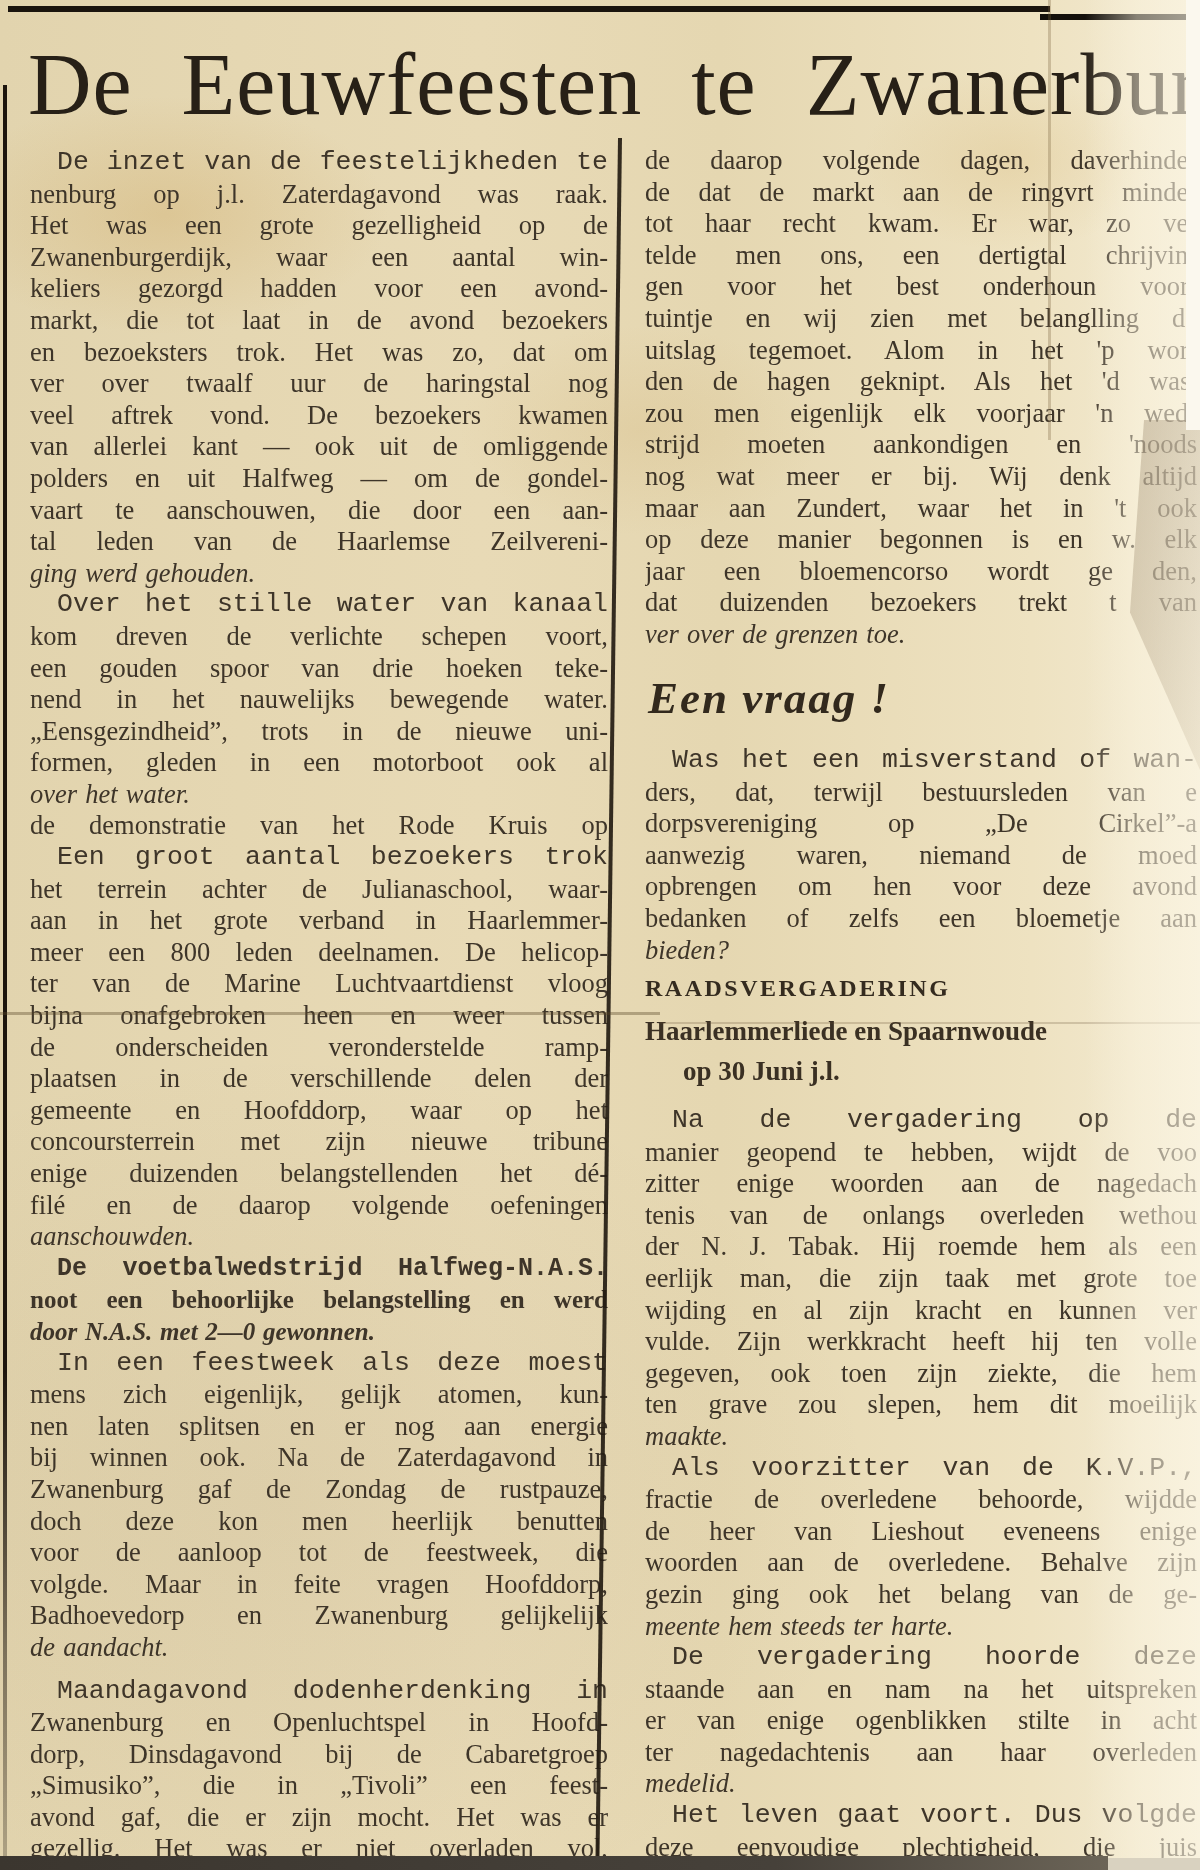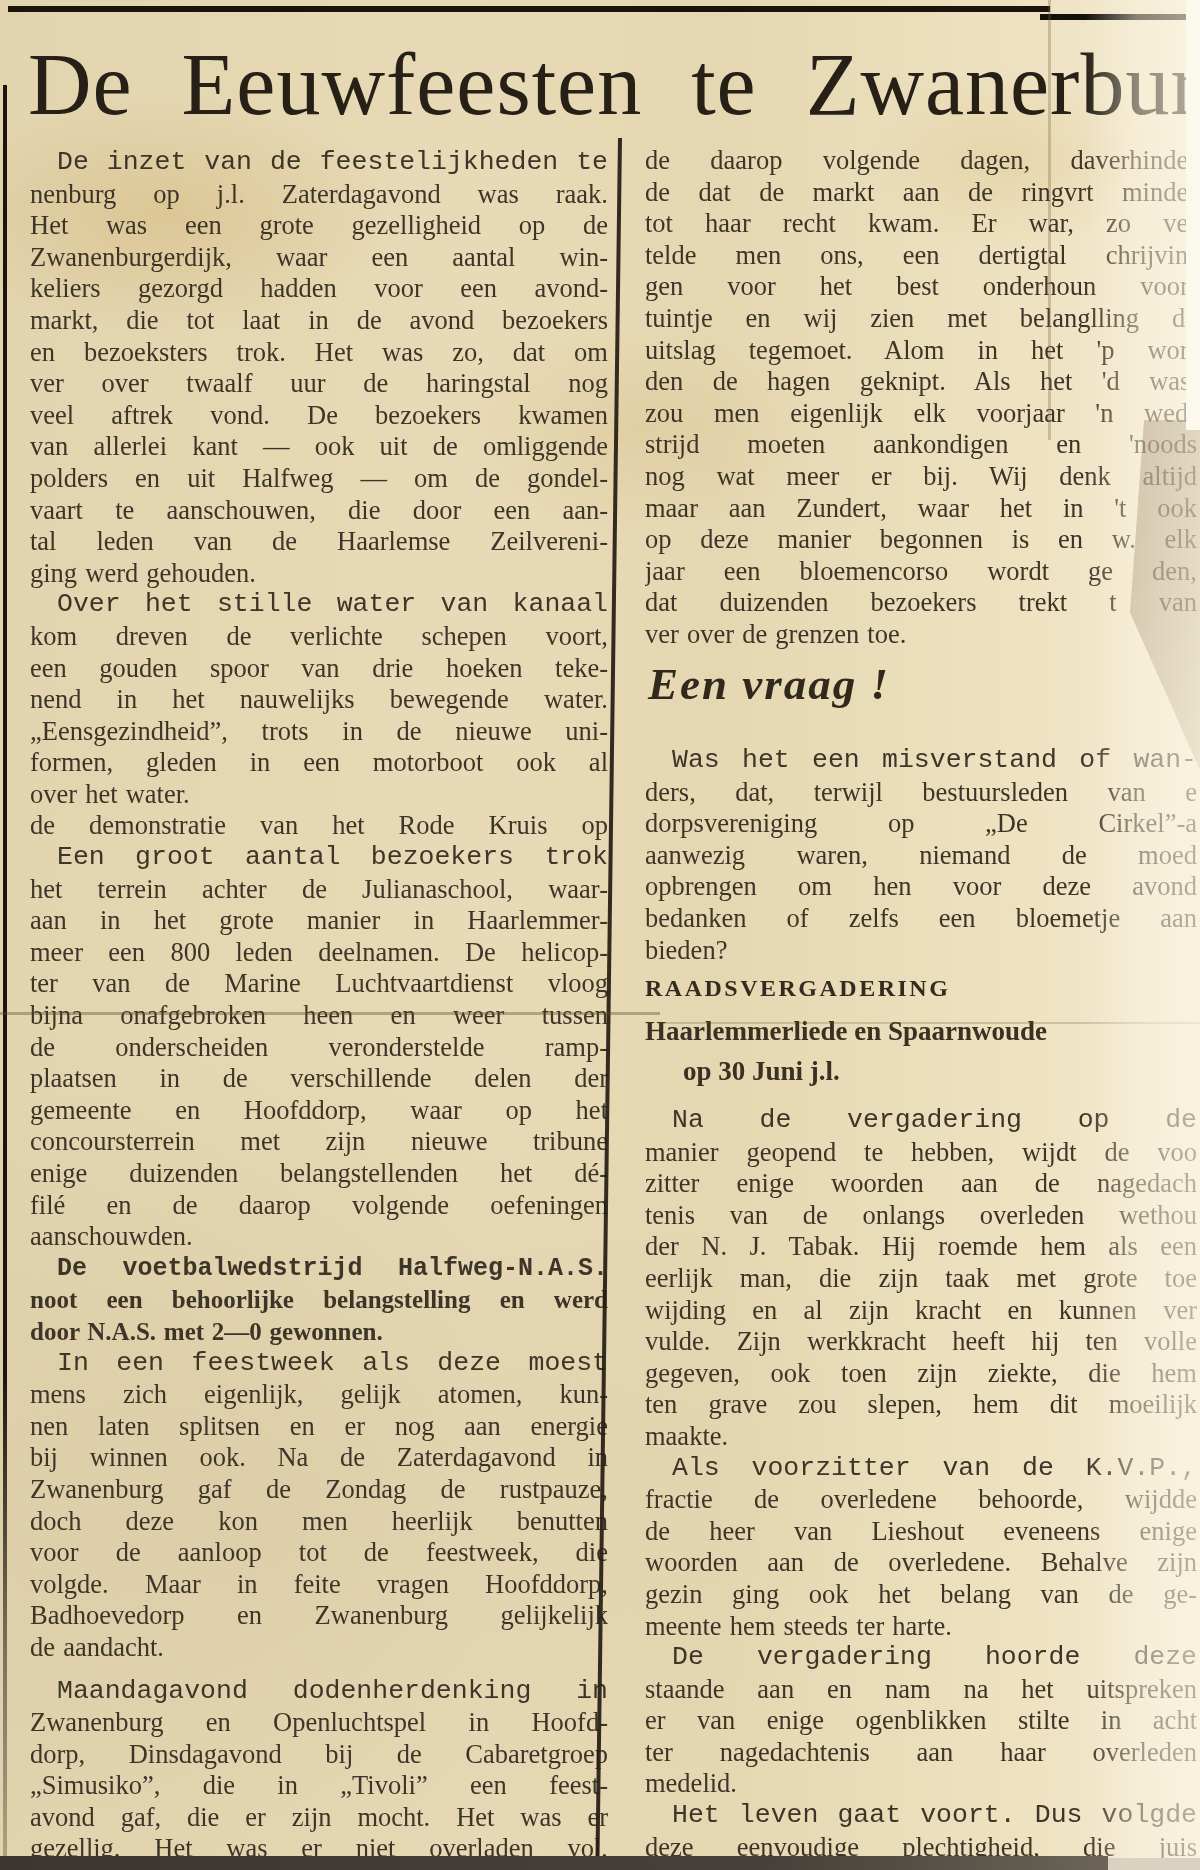--- a/index.html
+++ b/index.html
@@ -23,26 +23,26 @@
   
   .headline{position:absolute;left:28px;top:34px;width:1172px;height:100px;overflow:hidden;
     white-space:nowrap;font-size:88px;word-spacing:26px;letter-spacing:1px;color:#272017;}
   
   .col{position:absolute;color:#3e3529;font-size:26.5px;line-height:31.6px;}
   .col-left{left:30px;top:147px;width:578px;}
   .rc-p1{left:645px;top:145px;width:552px;}
   .rc-p2{left:645px;top:745px;width:552px;}
   .rc-p3{left:645px;top:1105px;width:552px;}
   .tline{text-align:justify;text-align-last:justify;height:31.6px;overflow:hidden;word-spacing:1.5px;}
-  .tline.l{text-align-last:left;}
+  .tline.l{text-align-last:left;font-style:italic;}
   .tline.i{text-indent:27px;font-family:Liberation Mono, monospace;}
   .tline.b{font-weight:bold;font-size:25px;}
   .tline.g{margin-top:12px;}
   
-  .vraag{position:absolute;left:648px;top:658px;width:540px;font-size:45px;font-weight:bold;
+  .vraag{position:absolute;left:648px;top:672px;width:540px;font-size:45px;font-weight:bold;
     font-style:italic;letter-spacing:2px;color:#32291d;}
   .raads{position:absolute;left:645px;top:975px;width:552px;font-size:24px;font-weight:bold;
     letter-spacing:2.5px;color:#342b1f;}
   .raads-sub1{position:absolute;left:645px;top:1016px;width:560px;font-size:27px;font-weight:bold;
     color:#3a3023;white-space:nowrap;overflow:hidden;}
   .raads-sub2{position:absolute;left:683px;top:1056px;width:552px;font-size:27px;font-weight:bold;color:#3a3023;}
   
   .fold-right{position:absolute;left:1085px;top:0;width:115px;height:1870px;
     background:linear-gradient(90deg,rgba(250,243,222,0) 0%,rgba(250,243,222,0.5) 45%,rgba(252,246,228,0.65) 100%);}
   .fold-wedge{position:absolute;left:1130px;top:420px;width:70px;height:350px;
@@ -84,21 +84,21 @@
       <div class="tline i">Over het stille water van kanaal en</div>
       <div class="tline">kom dreven de verlichte schepen voort,</div>
       <div class="tline">een gouden spoor van drie hoeken teke-</div>
       <div class="tline">nend in het nauwelijks bewegende water.</div>
       <div class="tline">„Eensgezindheid”, trots in de nieuwe uni-</div>
       <div class="tline">formen, gleden in een motorboot ook al</div>
       <div class="tline l">over het water.</div>
       <div class="tline">de demonstratie van het Rode Kruis op</div>
       <div class="tline i">Een groot aantal bezoekers trok ook</div>
       <div class="tline">het terrein achter de Julianaschool, waar-</div>
-      <div class="tline">aan in het grote manier in Haarlemmer-</div>
+      <div class="tline">aan in het grote verband in Haarlemmer-</div>
       <div class="tline">meer een 800 leden deelnamen. De helicop-</div>
       <div class="tline">ter van de Marine Luchtvaartdienst vloog</div>
       <div class="tline">bijna onafgebroken heen en weer tussen</div>
       <div class="tline">de onderscheiden veronderstelde ramp-</div>
       <div class="tline">plaatsen in de verschillende delen der</div>
       <div class="tline">gemeente en Hoofddorp, waar op het</div>
       <div class="tline">concoursterrein met zijn nieuwe tribune</div>
       <div class="tline">enige duizenden belangstellenden het dé-</div>
       <div class="tline">filé en de daarop volgende oefeningen</div>
       <div class="tline l">aanschouwden.</div>

